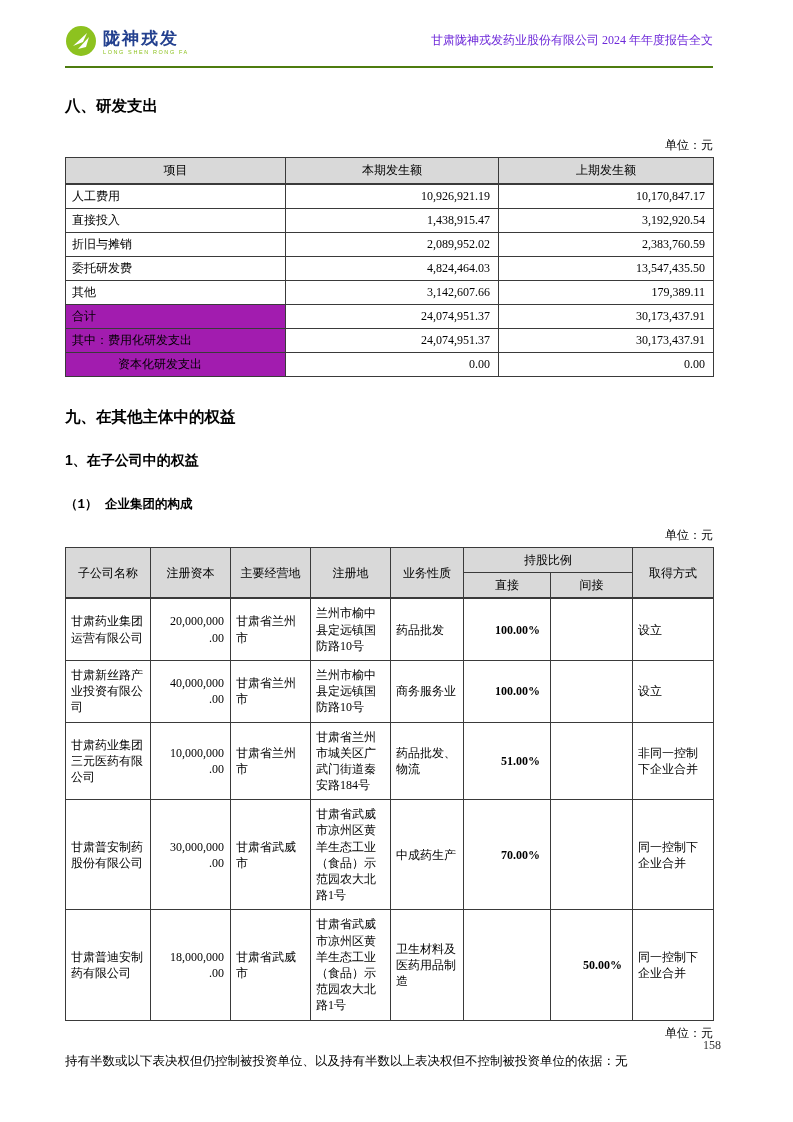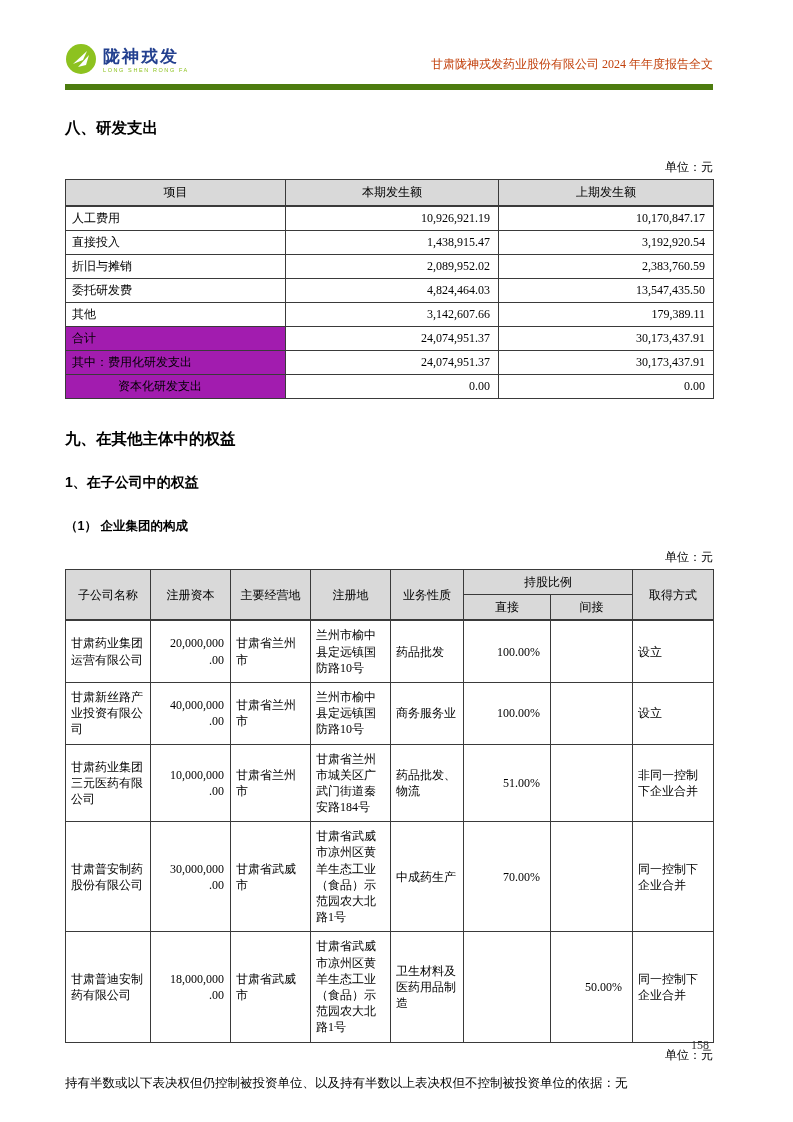--- a/index.html
+++ b/index.html
@@ -5,46 +5,46 @@
   html,body{margin:0;padding:0;}
   body{
     width:793px;height:1122px;background:#ffffff;position:relative;
     font-family:"Liberation Serif","DejaVu Serif",serif;color:#111;
     -webkit-font-smoothing:antialiased;
   }
   .page{position:absolute;left:65px;top:0;width:648px;}
 
   
   .brandrow{
-    display:flex;justify-content:space-between;align-items:flex-end;
-    padding-top:43px;padding-bottom:5px;border-bottom:6px solid #4d7c0f;
+    display:flex;justify-content:space-between;align-items:center;
+    padding-top:25px;padding-bottom:5px;border-bottom:2px solid #4d7c0f;
   }
   .logo{display:flex;align-items:center;gap:6px;}
   .logo-txt{display:flex;flex-direction:column;line-height:1;}
   .brand-cn{
     font-family:"Liberation Sans","DejaVu Sans",sans-serif;
     font-size:17px;font-weight:bold;color:#23408f;letter-spacing:2px;
   }
   .brand-en{
     font-family:"Liberation Sans","DejaVu Sans",sans-serif;
     font-size:5.5px;color:#8dc21f;letter-spacing:1.6px;margin-top:3px;
   }
-  .doc-title{font-size:12px;color:#c2410c;padding-bottom:6px;}
+  .doc-title{font-size:12px;color:#6d28d9;padding-bottom:6px;}
 
   
   .h-big{
     font-family:"Liberation Sans","DejaVu Sans",sans-serif;
     font-size:15.5px;font-weight:bold;color:#000;margin:28px 0 0 0;
   }
   .h-mid{
     font-family:"Liberation Sans","DejaVu Sans",sans-serif;
     font-size:14px;font-weight:bold;color:#000;margin:24px 0 0 0;
   }
   .h-small{
-    font-family:Liberation Sans, sans-serif;
+    font-family:Liberation Mono, monospace;
     font-size:12.5px;font-weight:bold;color:#000;margin:26px 0 0 0;
   }
   .unit{font-size:12px;text-align:right;margin:20px 0 3px 0;color:#000;}
   .unit.tight{margin:4px 0 0 0;}
 
   
   table{width:100%;border-collapse:collapse;table-layout:fixed;font-size:12px;color:#000;}
   th,td{border:1px solid #3a3a3a;vertical-align:middle;}
   th{background:#d9d9d9;font-weight:normal;text-align:center;padding:4px 2px;}
   thead th{border-bottom-width:2px;}
@@ -59,28 +59,28 @@
   .t1 .c-num{text-align:right;padding-right:8px;}
 
   
   .t2{margin-top:2px;line-height:1.35;}
   .t2 thead th{border-bottom-width:1px;}
   .t2 thead tr:first-child th[rowspan]{border-bottom-width:2px;}
   .t2 thead tr:last-child th{border-bottom-width:2px;}
   .t2 td{padding:6px 5px;}
   .t2 .c-txt{text-align:left;word-break:break-all;}
   .t2 .c-capital{text-align:right;white-space:pre-line;word-break:break-all;padding-right:6px;}
-  .t2 .c-pct{text-align:right;padding-right:10px;}
+  .t2 .c-pct{text-align:right;padding-right:10px;font-weight:bold;}
 
   
   .notes{margin-top:6px;font-size:12.5px;color:#000;}
   .notes p{margin:11px 0;line-height:1.4;}
 
   .page-number{
-    position:absolute;top:1038px;right:84px;font-size:12px;color:#333;
+    position:absolute;top:1038px;right:72px;font-size:12px;color:#333;
   }
 </style>
 </head>
 <body>
 
 <div class="page">
 
   <div class="brandrow">
     <div class="logo">
       <span>

